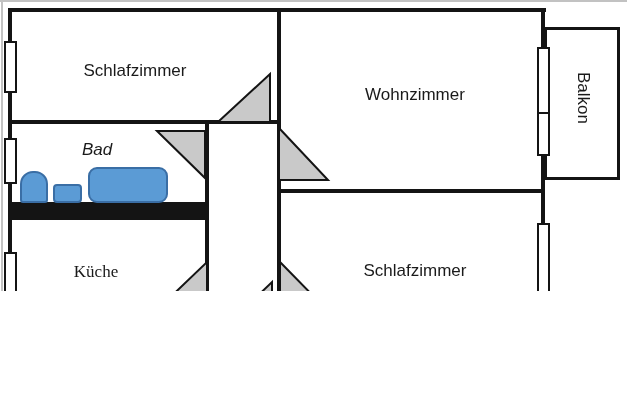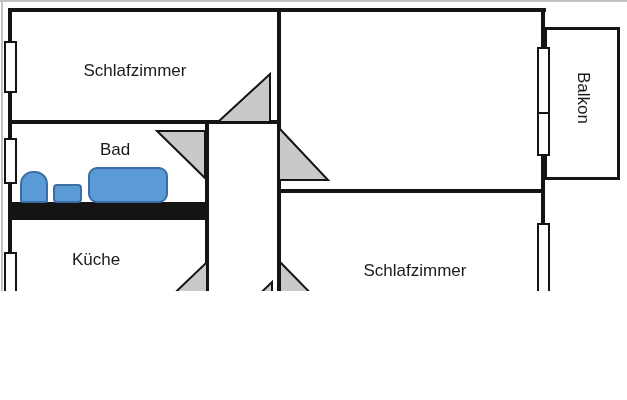--- a/index.html
+++ b/index.html
@@ -63,18 +63,19 @@
     <polygon points="218,122 270,74 270,122" fill="var(--door-fill)" stroke="var(--wall)" stroke-width="2"></polygon>
     <polygon points="157,131 205,131 205,178" fill="var(--door-fill)" stroke="var(--wall)" stroke-width="2"></polygon>
     <polygon points="279,128 328,180 279,180" fill="var(--door-fill)" stroke="var(--wall)" stroke-width="2"></polygon>
     <polygon points="157,310 207,310 207,262" fill="var(--door-fill)" stroke="var(--wall)" stroke-width="2"></polygon>
     <polygon points="216,336 272,282 272,336" fill="var(--door-fill)" stroke="var(--wall)" stroke-width="2"></polygon>
     <polygon points="280,262 329,312 280,312" fill="var(--door-fill)" stroke="var(--wall)" stroke-width="2"></polygon>
     <path d="M242 336 L253 349 L246 349 L246 398 L238.5 398 L238.5 349 L231 349 Z" fill="var(--wall)"></path>
   </svg>
 
   <div class="room-label" style="left:35px;top:62px;width:200px;">Schlafzimmer</div>
-  <div class="room-label" style="left:65px;top:141px;width:100px;">Bad</div>
-  <div class="room-label" style="left:46px;top:251px;width:100px;">Küche</div>
+  <div class="room-label" style="left:315px;top:86px;width:200px;">Wohnzimmer</div>
+  <div class="room-label" style="left:47px;top:141px;width:100px;font-style:italic;">Bad</div>
+  <div class="room-label" style="left:46px;top:263px;width:100px;font-family:Liberation Serif, serif;">Küche</div>
   <div class="room-label" style="left:315px;top:262px;width:200px;">Schlafzimmer</div>
   <div class="room-label" style="left:523px;top:89px;width:120px;transform:rotate(90deg);">Balkon</div>
 
 </div>
 
 </body></html>

